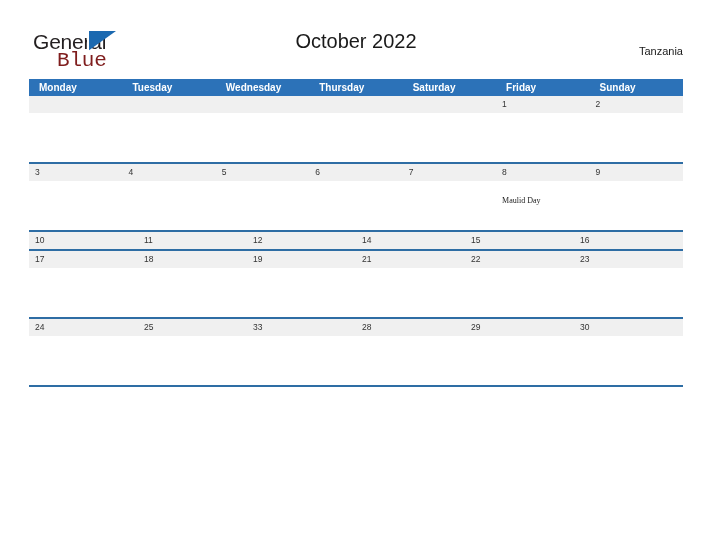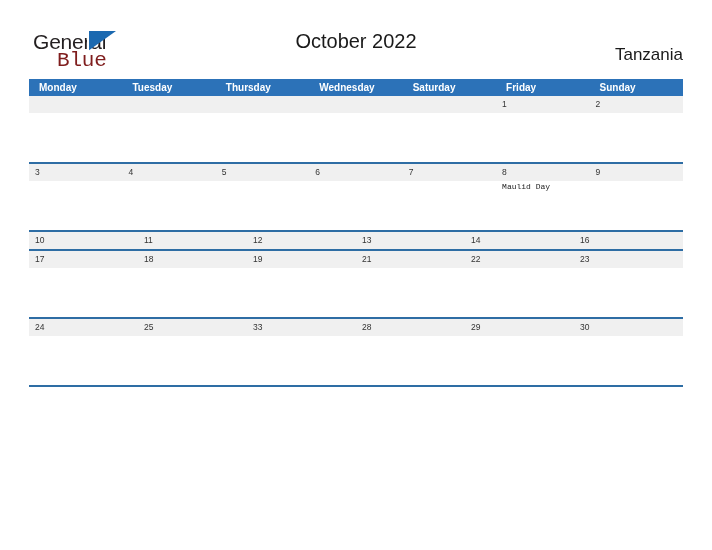--- a/index.html
+++ b/index.html
@@ -85,21 +85,21 @@
     color: #1a1a1a;
     font-family: "Liberation Sans", sans-serif;
     font-weight: normal;
     letter-spacing: 0px;
   }
 
   .cal-country {
     position: absolute;
     right: 29px;
     top: 45px;
-    font-size: 17px;
+    font-size: 11px;
     color: #1a1a1a;
     font-family: "Liberation Sans", sans-serif;
   }
 
   
   .calendar {
     position: absolute;
     left: 29px;
     top: 79px;
     width: 654px;
@@ -151,23 +151,23 @@
 
   .event-band {
     display: flex;
     width: 654px;
     height: 49px;
     background: #ffffff;
   }
   .event-cell {
     flex: 1 1 0;
     padding-left: 6px;
-    padding-top: 0;
+    padding-top: 14px;
     box-sizing: border-box;
-    font-family: Liberation Mono, monospace;
+    font-family: Liberation Serif, serif;
   }
   .event-text {
     font-size: 8px;
     color: #222222;
     line-height: 11px;
     display: block;
     white-space: nowrap;
   }
 </style>
 </head>
@@ -188,22 +188,22 @@
 
     <div class="cal-country">Tanzania</div>
 
   </div>
 
   <div class="calendar">
 
     <div class="weekday-header">
         <div class="weekday-cell">Monday</div>
         <div class="weekday-cell">Tuesday</div>
+        <div class="weekday-cell">Wednesday</div>
         <div class="weekday-cell">Thursday</div>
-        <div class="weekday-cell">Wednesday</div>
         <div class="weekday-cell">Saturday</div>
         <div class="weekday-cell">Friday</div>
         <div class="weekday-cell">Sunday</div>
       </div>
 
     <div id="weeks-container">
         <div class="week-row">
           <div class="date-band">
             <div class="date-cell"></div>
             <div class="date-cell"></div>
@@ -269,22 +269,22 @@
             <div class="event-cell">
               <span class="event-text"></span>
             </div>
           </div>
         </div>
         <div class="week-row">
           <div class="date-band">
             <div class="date-cell">10</div>
             <div class="date-cell">11</div>
             <div class="date-cell">12</div>
-            <div class="date-cell">13</div>
             <div class="date-cell">14</div>
+            <div class="date-cell">15</div>
             <div class="date-cell">16</div>
           </div>
         </div>
         <div class="week-row">
           <div class="date-band">
             <div class="date-cell">17</div>
             <div class="date-cell">18</div>
             <div class="date-cell">19</div>
             <div class="date-cell">21</div>
             <div class="date-cell">22</div>

